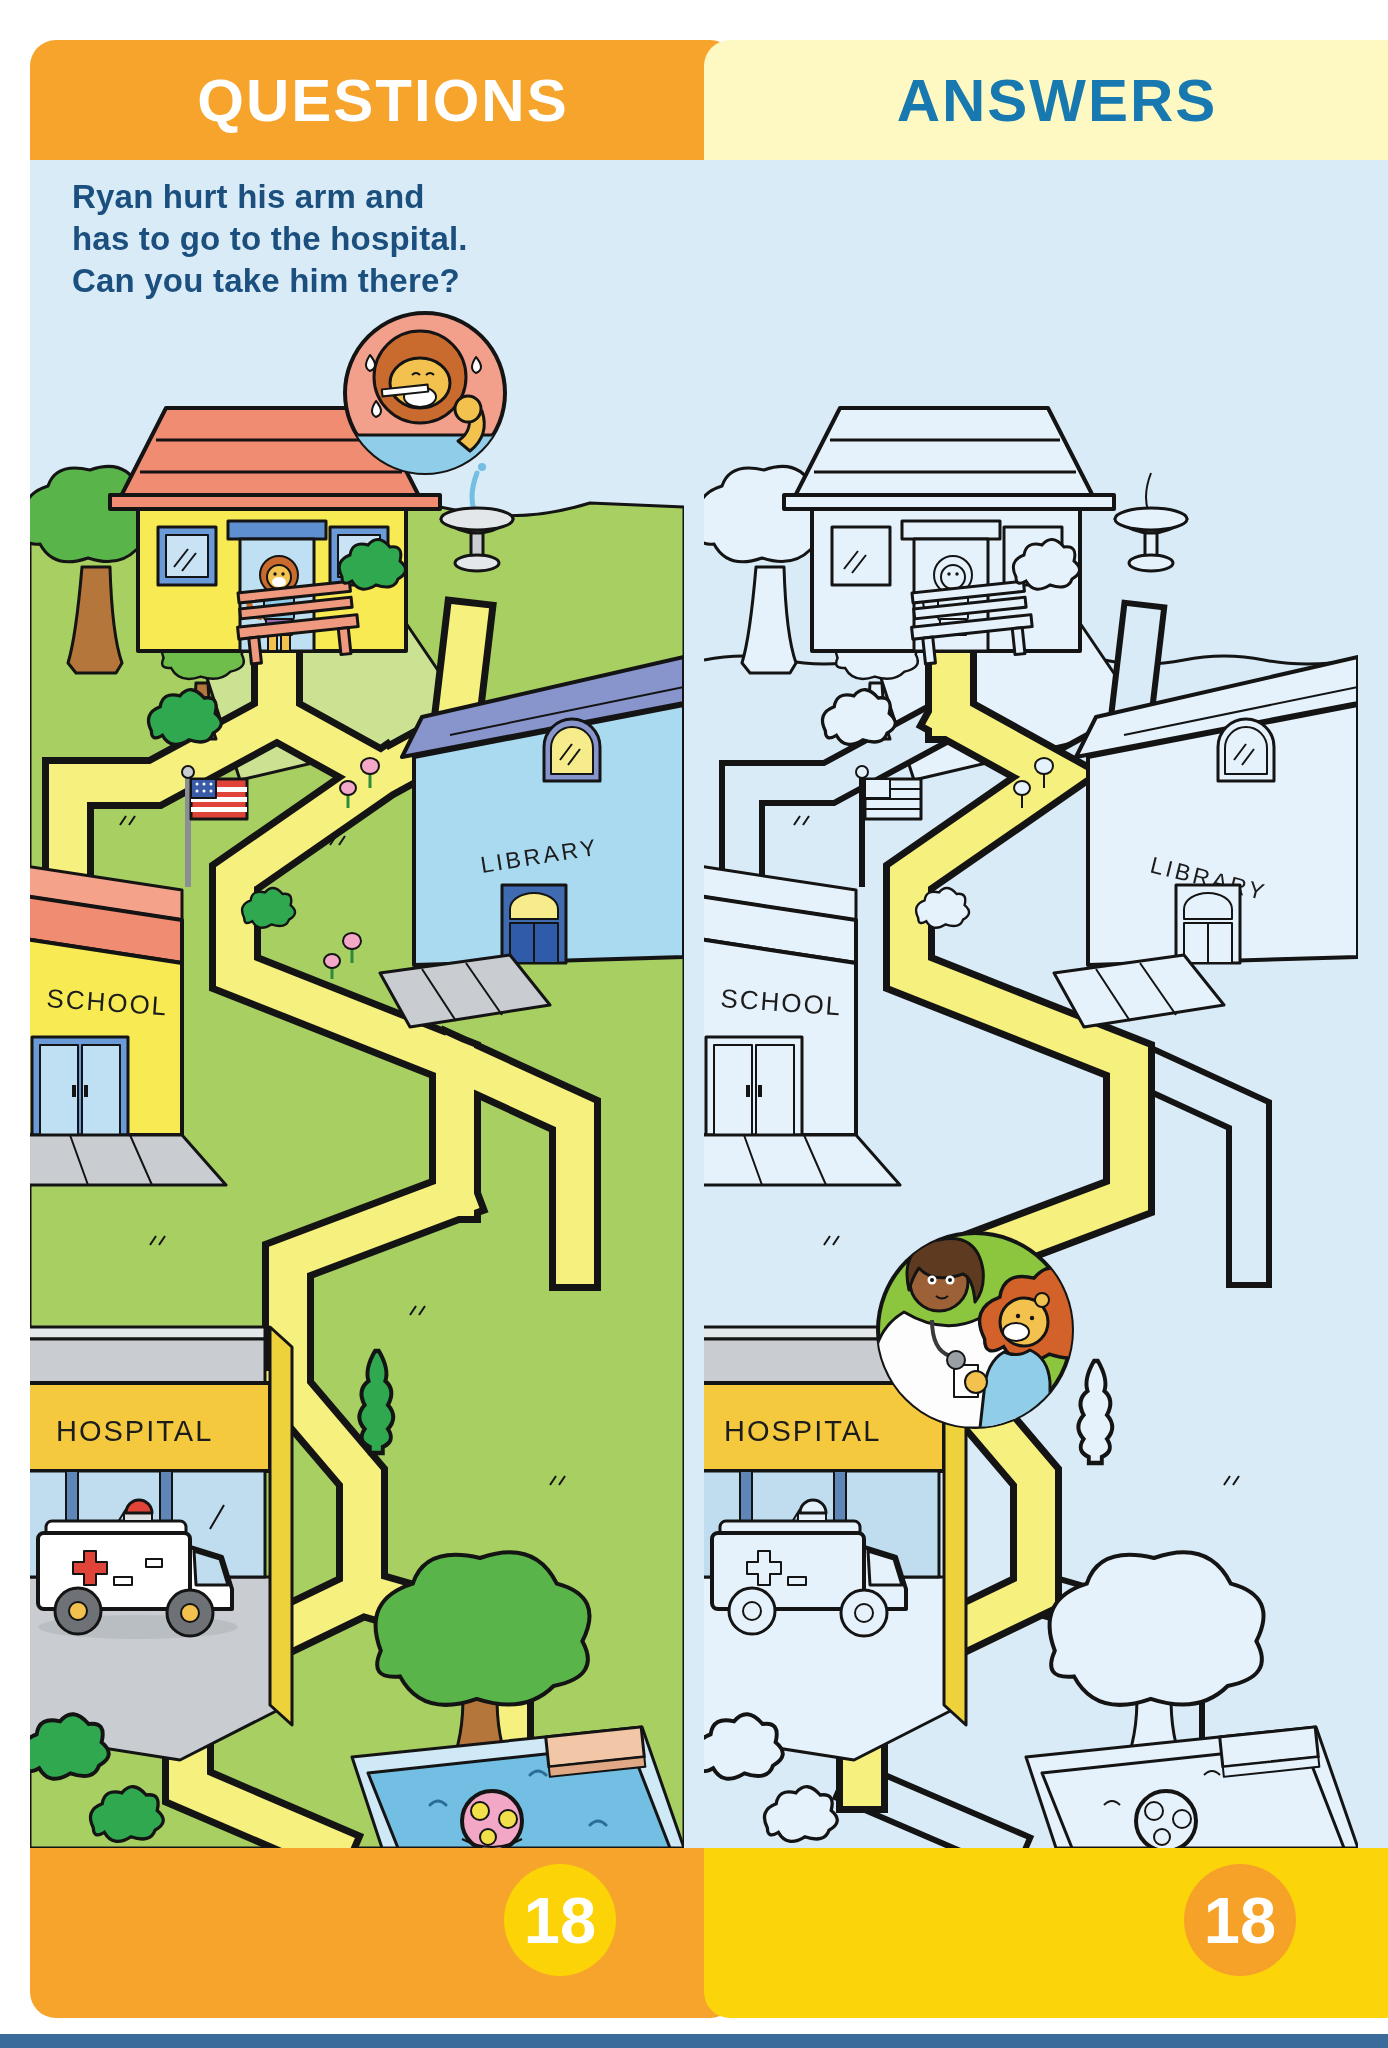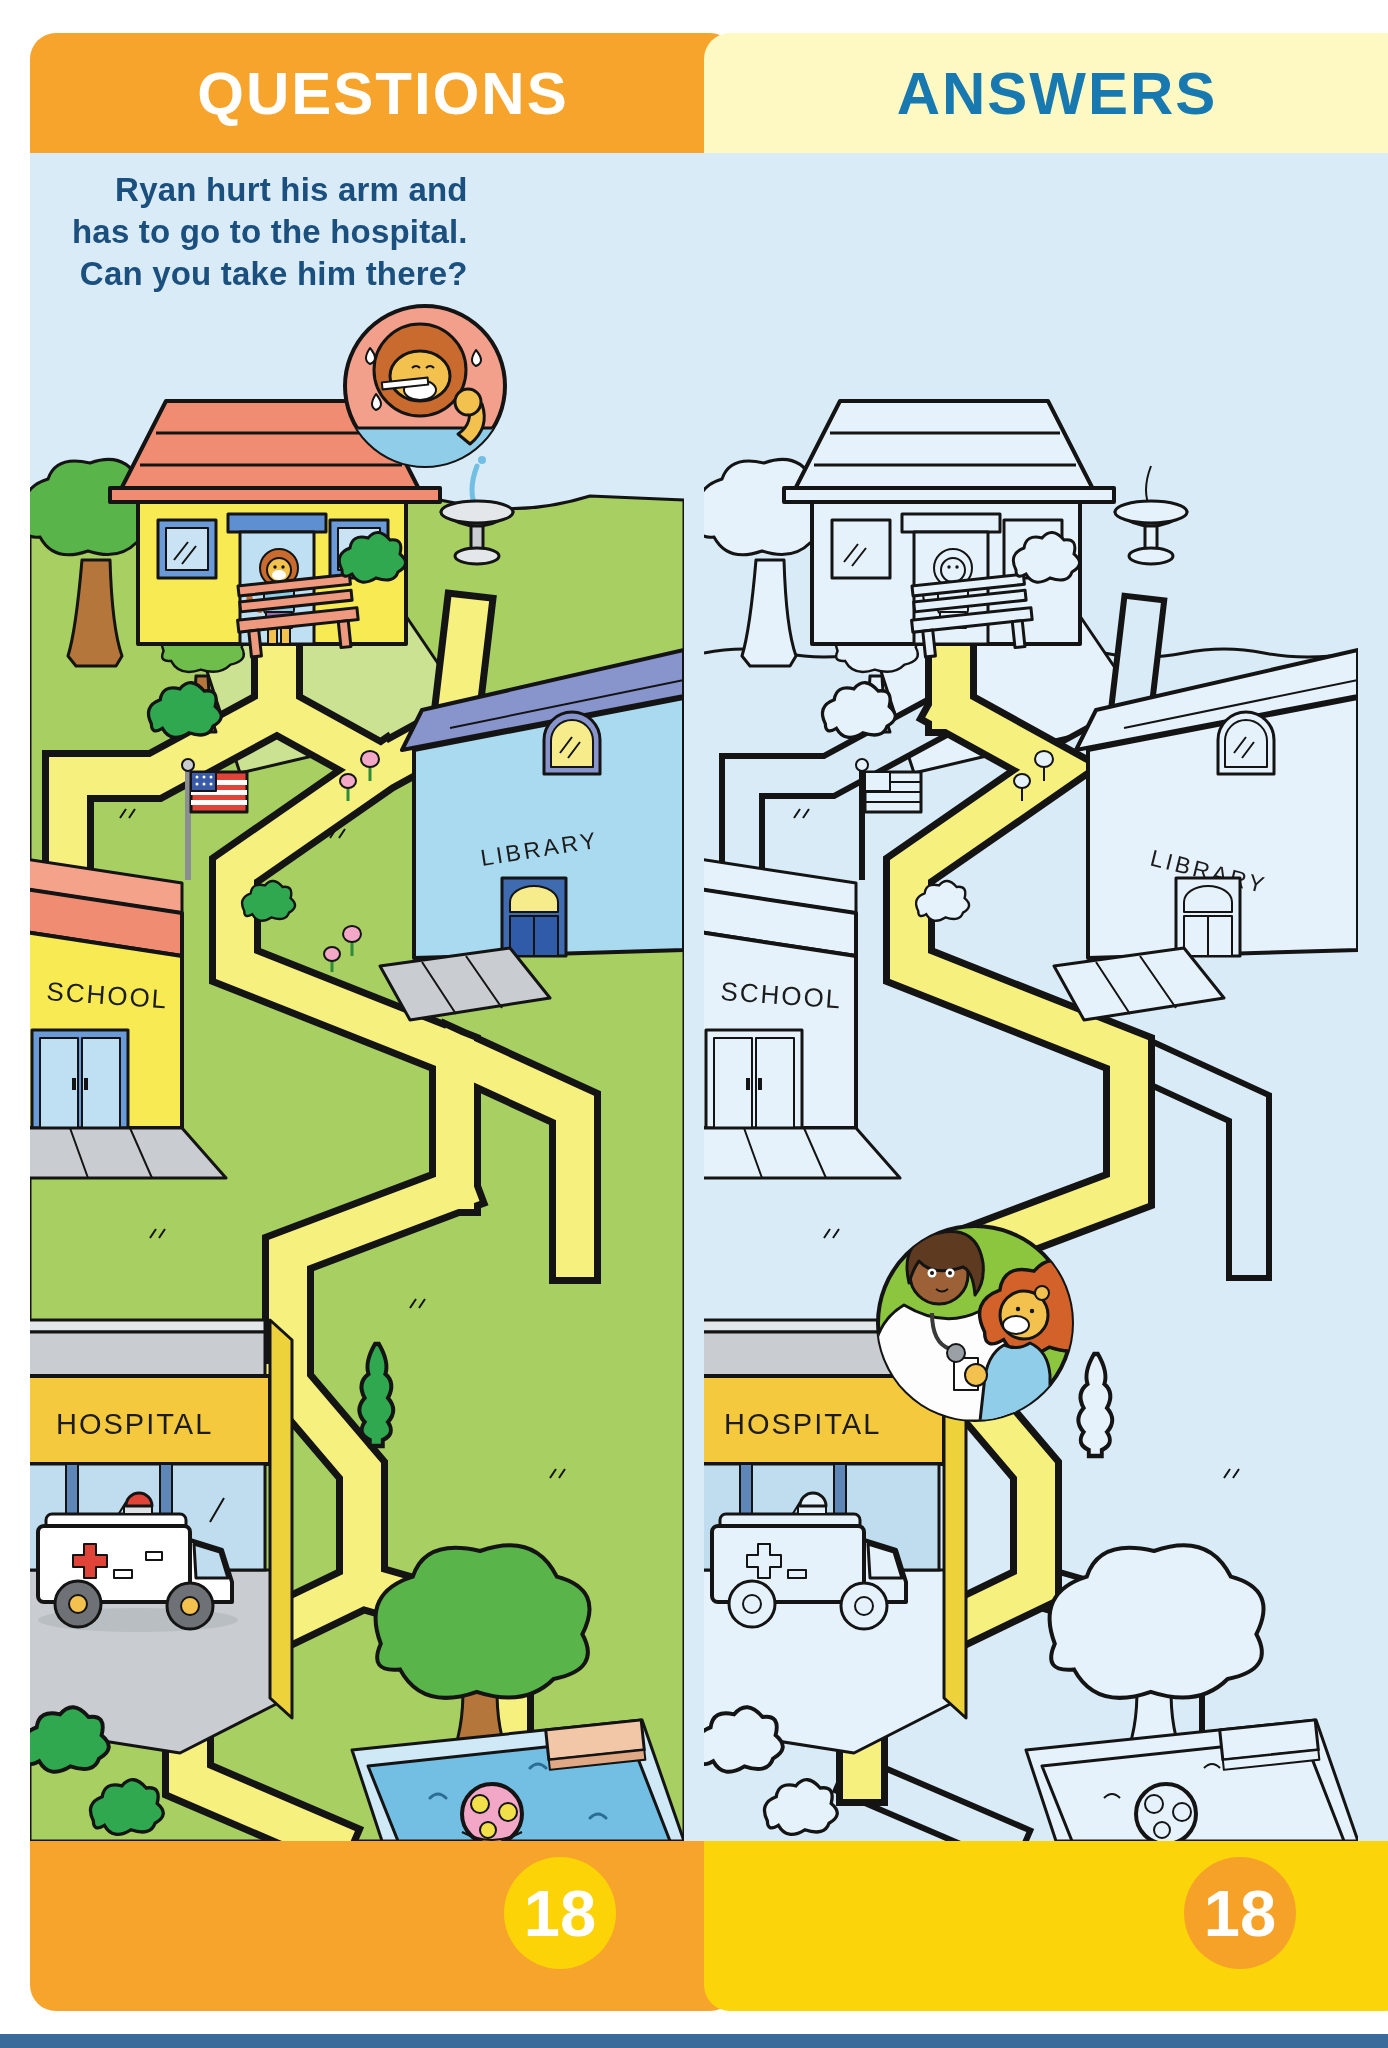--- a/index.html
+++ b/index.html
@@ -1,36 +1,36 @@
 <!DOCTYPE html>
 <html><head>
 <meta charset="utf-8">
 <style>
   html,body{margin:0;padding:0;background:#fff;}
   .page{position:relative;width:1388px;height:2048px;background:#ffffff;overflow:hidden;
         font-family:"Liberation Sans",sans-serif;}
-  .panel{position:absolute;top:33px;width:706px;height:1978px;border-radius:26px;overflow:hidden;}
+  .panel{position:absolute;top:40px;width:706px;height:1978px;border-radius:26px;overflow:hidden;}
   .panel-left{left:30px;}
   .panel-right{left:704px;}
   .panel-header{position:absolute;top:0;left:0;right:0;height:120px;display:flex;
                 align-items:center;justify-content:center;font-weight:bold;font-size:60px;
                 letter-spacing:2px;}
   .ph-orange{background:#F6A42B;color:#ffffff;}
   .ph-yellow{background:#fef9c3;color:#1878B0;}
   .panel-body{position:absolute;top:120px;left:0;right:0;height:1688px;background:#D9EBF7;}
   .panel-footer{position:absolute;bottom:0;left:0;right:0;height:170px;}
   .pf-orange{background:#F6A42B;}
   .pf-yellow{background:#FBD40A;}
   .page-badge{position:absolute;top:16px;width:112px;height:112px;border-radius:50%;
               display:flex;align-items:center;justify-content:center;
               font-weight:bold;font-size:65px;color:#ffffff;}
   .badge-left{left:474px;background:#FCD307;}
   .badge-right{left:480px;background:#F6A228;}
   .question-text{position:absolute;top:16px;left:42px;color:#1B4F7E;font-weight:bold;
-                 font-size:33px;line-height:42px;letter-spacing:.2px;text-align:right;}
+                 font-size:33px;line-height:42px;letter-spacing:.2px;}
   .maze{position:absolute;left:0;}
   .maze-left{top:145px;}
   .maze-right{top:0;}
   .bottom-strip{position:absolute;left:0;right:0;bottom:0;height:14px;background:#3A6B9B;}
   
   .s4{stroke:#141414;stroke-width:4px;stroke-linejoin:round;}
   .s3{stroke:#141414;stroke-width:3px;stroke-linejoin:round;}
   .s2{stroke:#141414;stroke-width:2px;stroke-linejoin:round;}
   .nf{fill:none;}
   .la{fill:#E6F2FB;}

